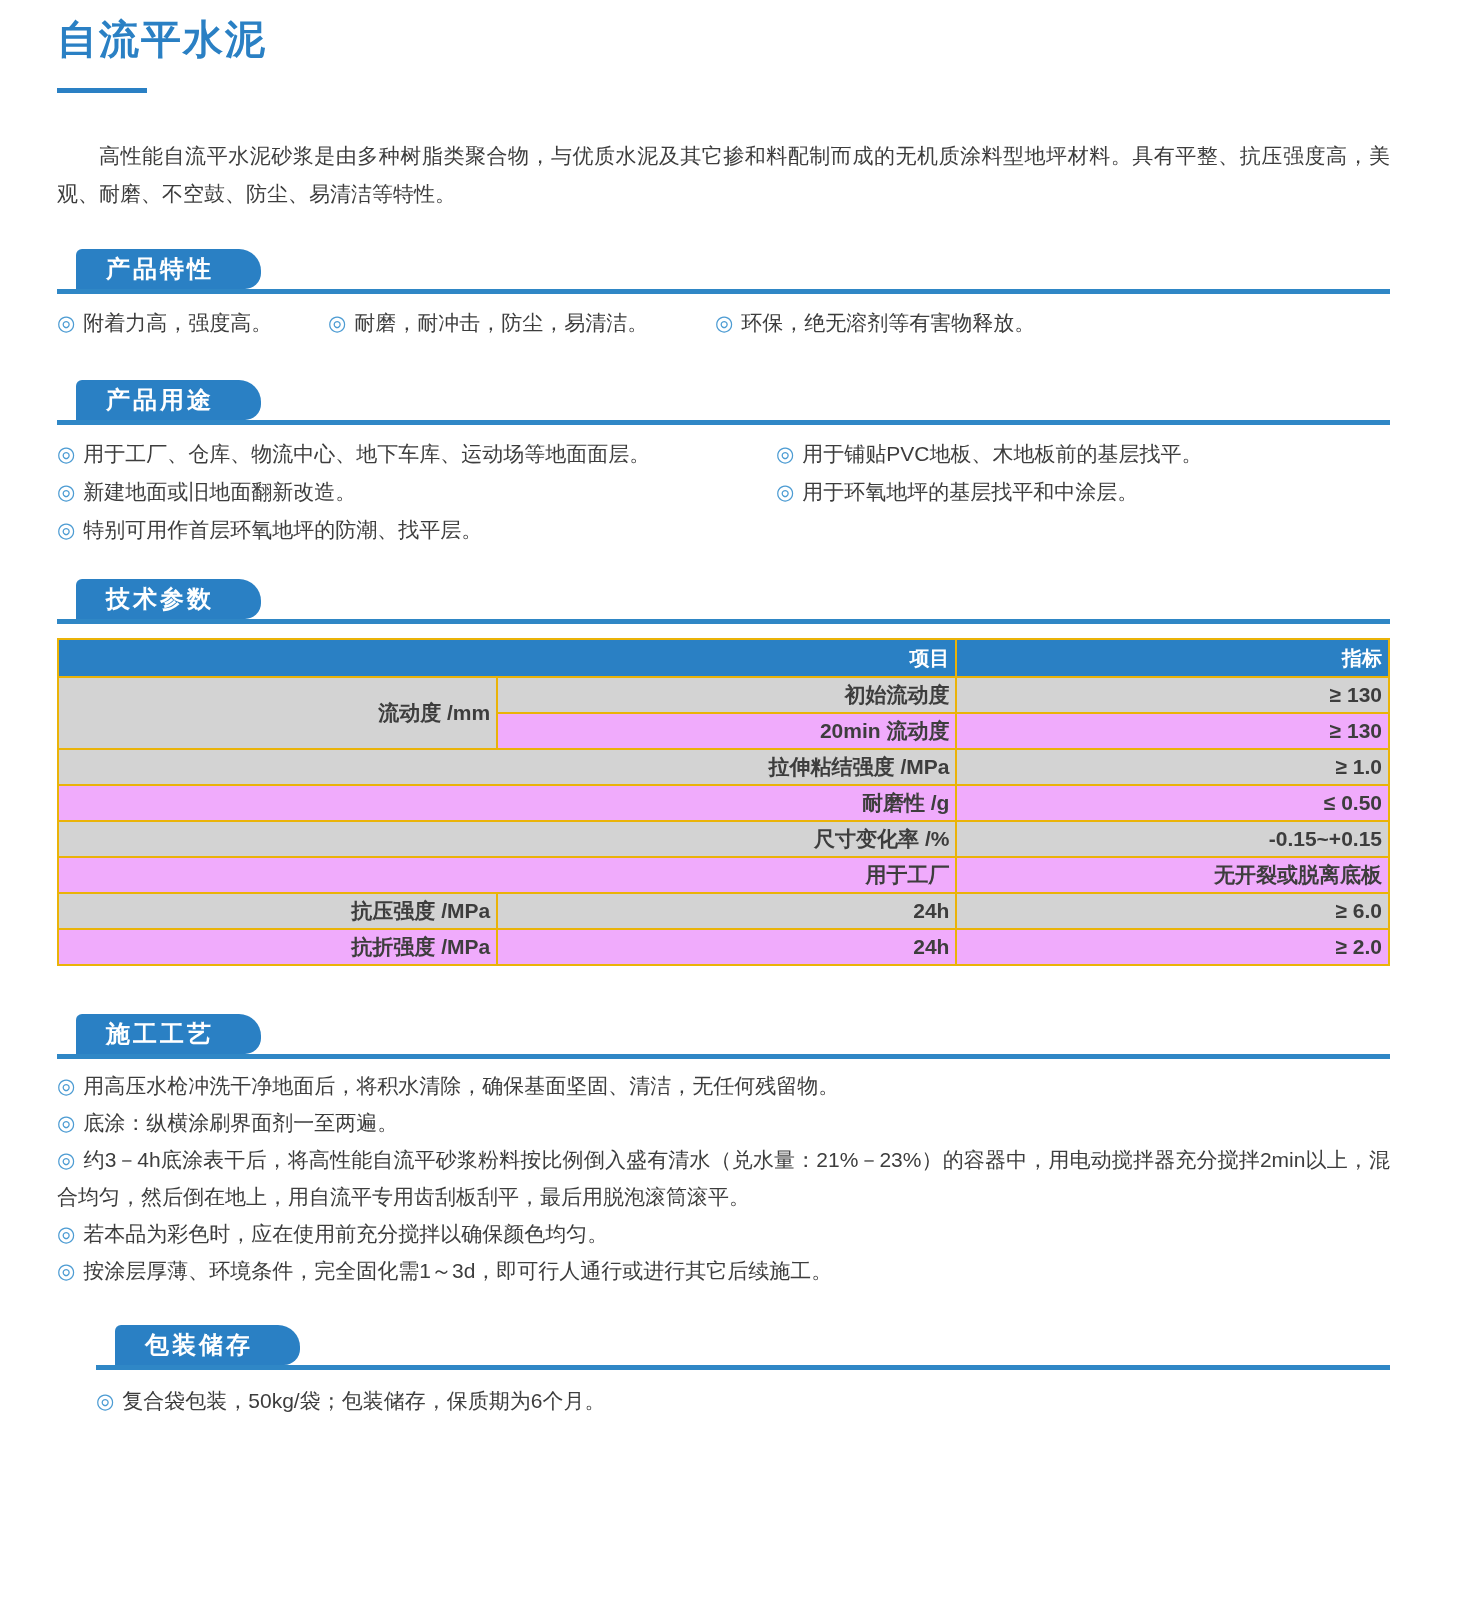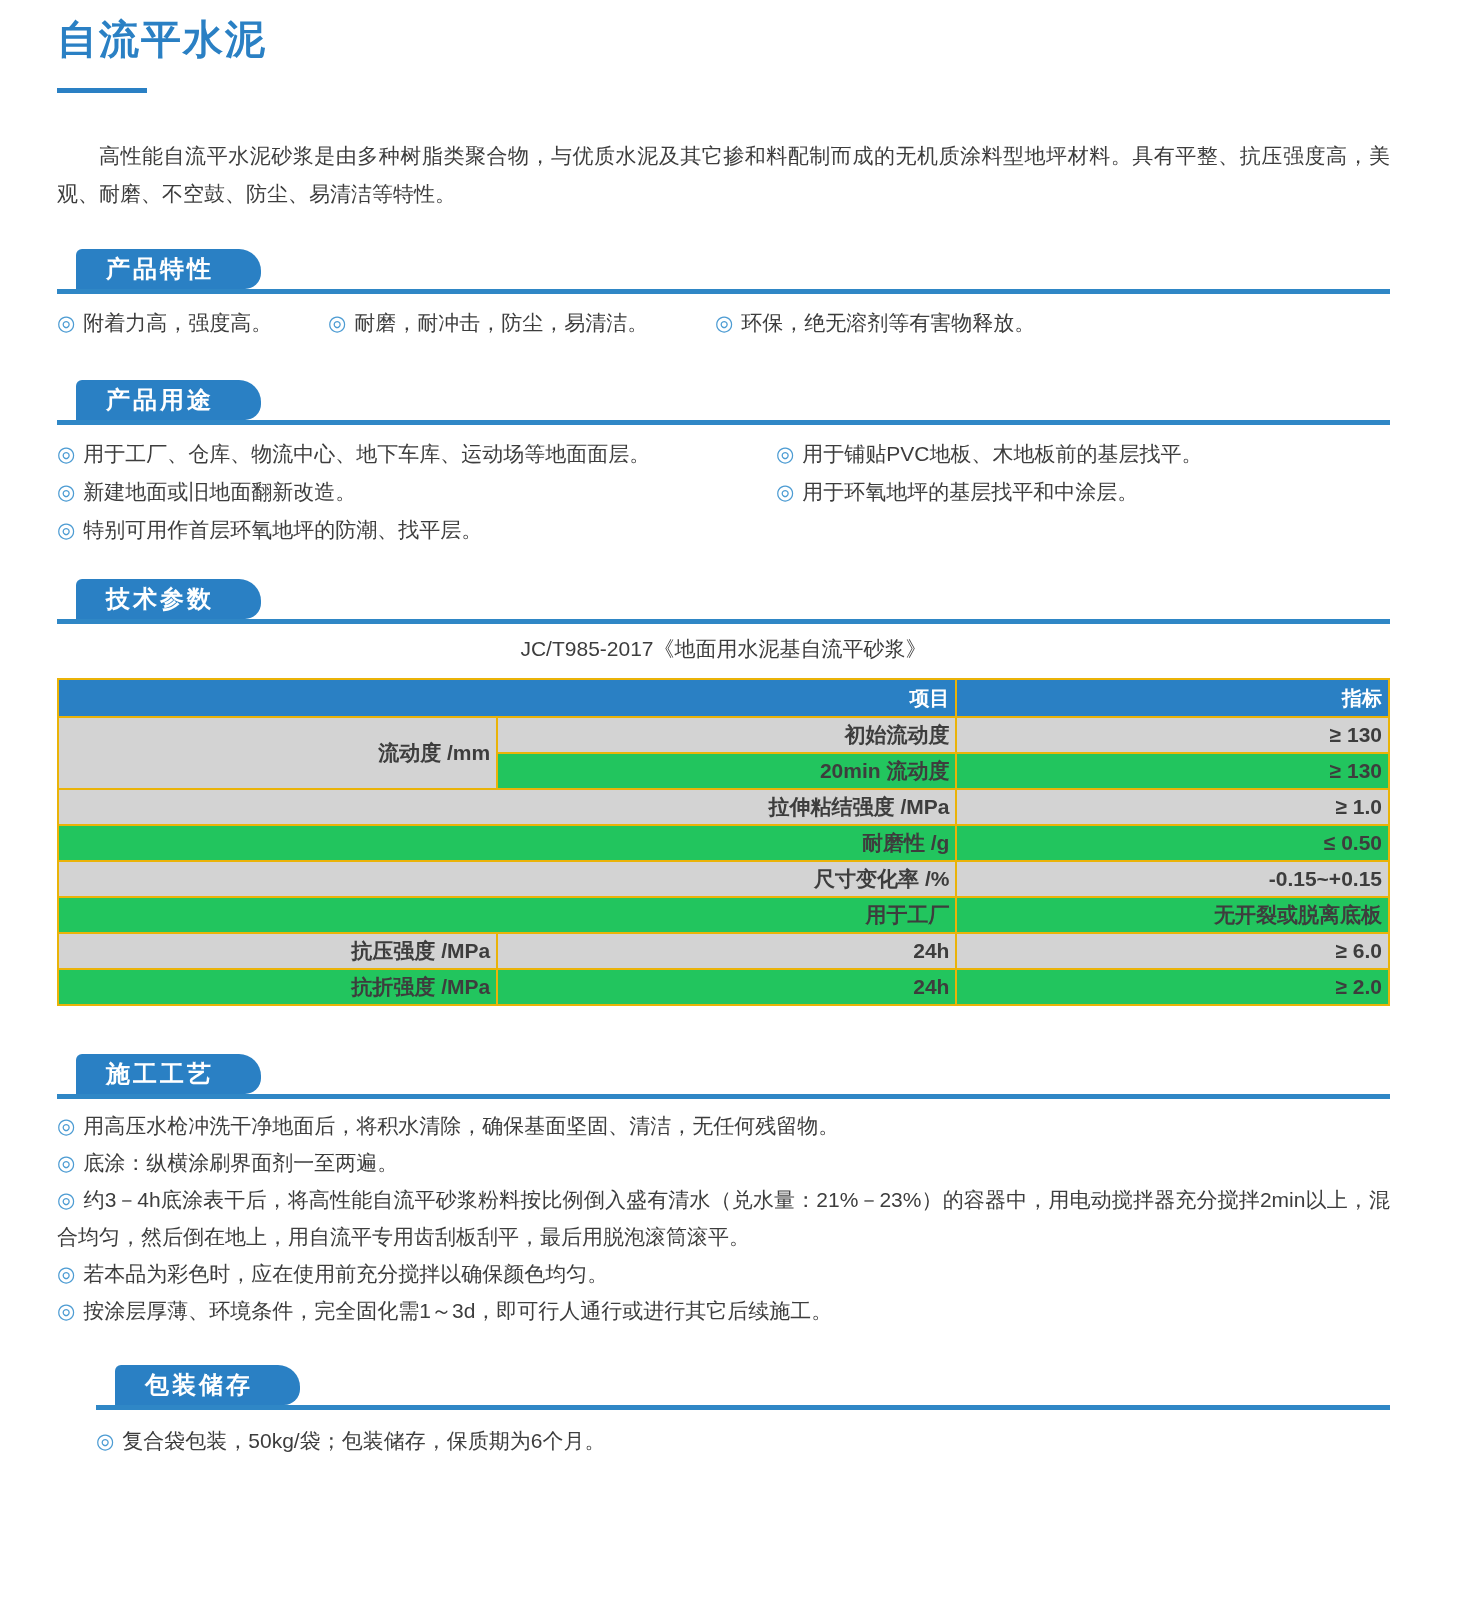--- a/index.html
+++ b/index.html
@@ -104,21 +104,21 @@
     padding: 0 6px;
     font-weight: bold;
   }
   table.params thead th {
     background: #2a80c4;
     color: #ffffff;
     height: 38px;
     font-size: 20px;
   }
   table.params tr.gray td { background: #d3d3d3; }
-  table.params tr.white td { background: #22c55e; padding-left: 21px; }
+  table.params tr.white td { background: #f0abfc; padding-left: 21px; }
   col.c1 { width: 33%; }
   col.c2 { width: 34.5%; }
   col.c3 { width: 32.5%; }
   
   .process-text { margin-top: 8px; font-size: 21px; line-height: 37px; }
   .process-text .para {
     text-indent: 2em;
     text-align: justify;
   }
   .process-text .bullet-line { line-height: 37px; }
@@ -182,21 +182,20 @@
       </div>
     </div>
   </section>
 
   <section class="technical">
     <div class="section-head">
       <div class="section-tab">
         <span>技术参数</span>
       </div>
     </div>
-    <div class="standard-line">JC/T985-2017《地面用水泥基自流平砂浆》</div>
 
     <table class="params">
       <colgroup>
           <col class="c1">
           <col class="c2">
           <col class="c3">
         </colgroup>
       <thead>
         <tr>
           <th colspan="2">项目</th>

